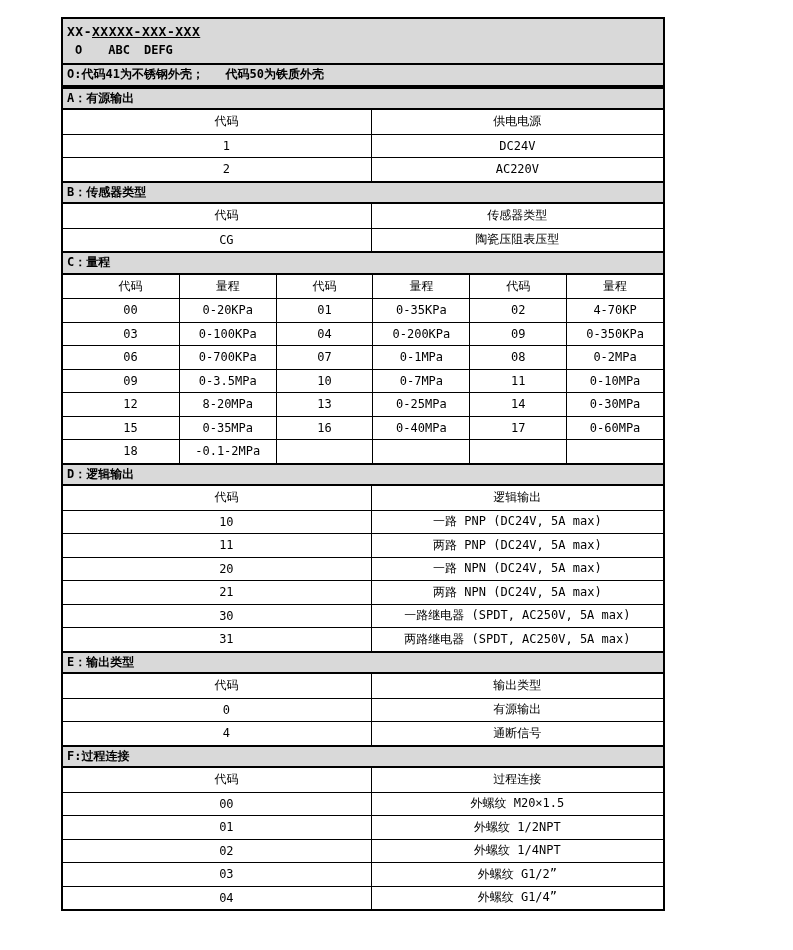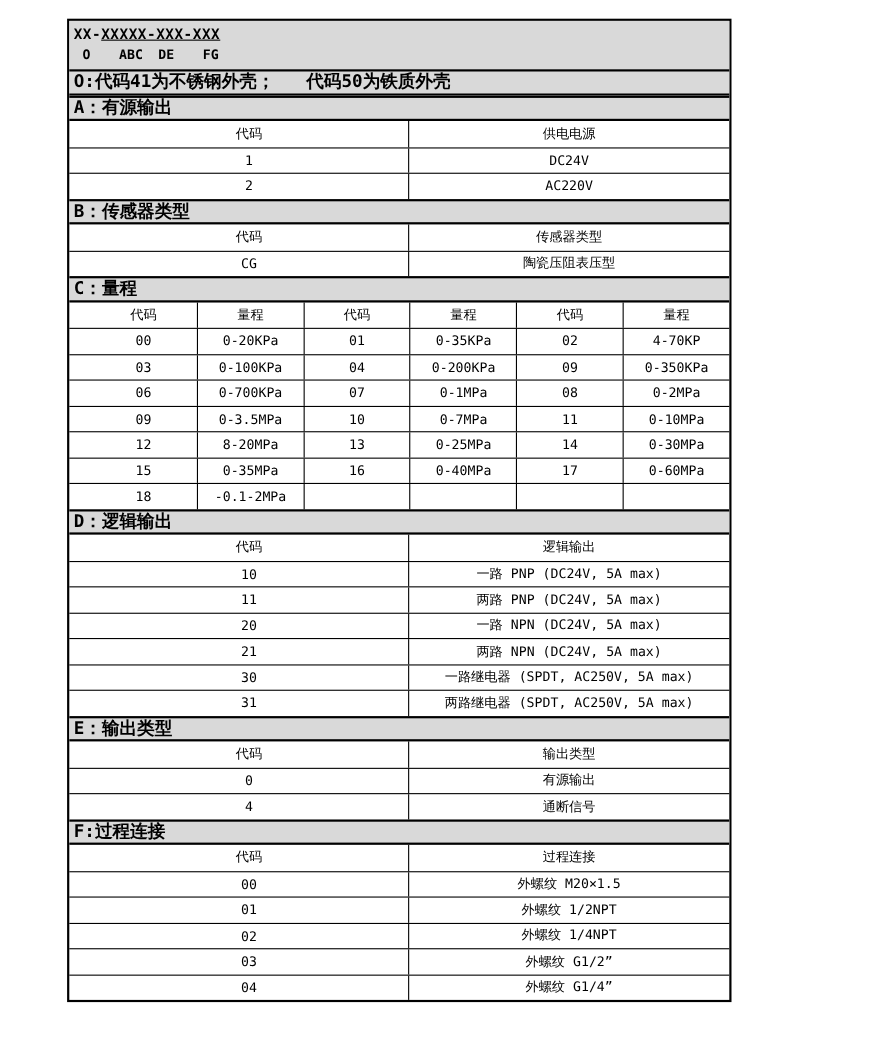--- a/index.html
+++ b/index.html
@@ -22,27 +22,27 @@
     line-height: 18px; white-space: pre;
   }
   .model .u { text-decoration: underline; }
   .letters {
     font-weight: bold; font-size: 12px; line-height: 18px; display: flex;
   }
   .letters span { display: inline-block; }
   .letters .L0 { margin-left: 8px; }
   .letters .L1 { margin-left: 26px; }
   .letters .L2 { margin-left: 14px; }
-  .letters .L3 { margin-left: 26px; }
+  .letters .L3 { margin-left: 0; }
   
   .band {
     background: #d9d9d9; height: 23.5px;
     border-top: 2px solid #000; border-bottom: 2px solid #000;
     display: flex; align-items: center; padding-left: 4px;
-    font-weight: bold; font-size: 16px; white-space: pre;
+    font-weight: bold; font-size: 12px; white-space: pre;
   }
   .section:last-child .band { border-bottom-width: 2px; }
   
   .trow { display: flex; height: 23.5px; padding-left: 19px; }
   .tbl .trow + .trow { border-top: 1px solid #000; }
   .cell {
     display: flex; align-items: center; justify-content: center;
     font-size: 12px; border-left: 1px solid #000; overflow: hidden;
     white-space: pre;
   }

